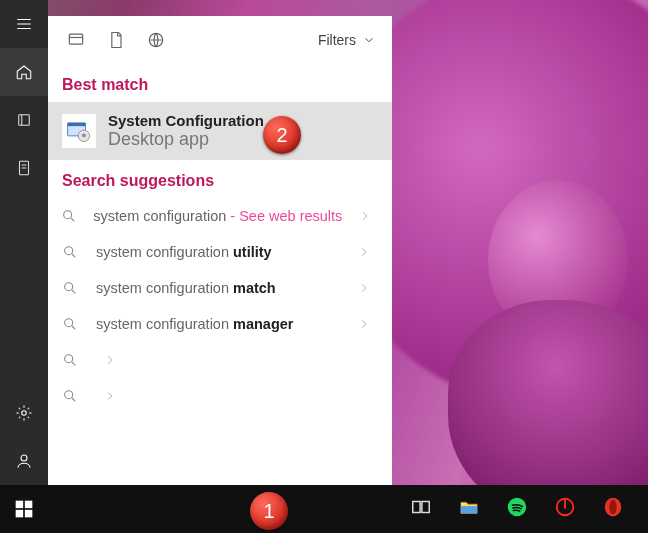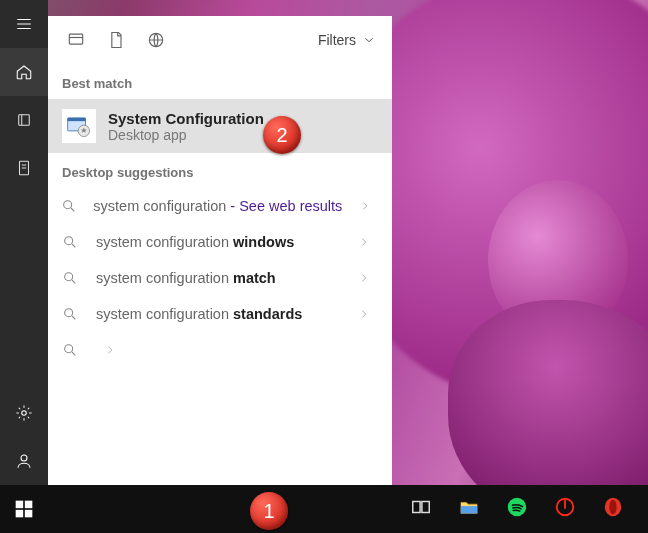--- a/index.html
+++ b/index.html
@@ -35,42 +35,42 @@
 .tab-row {
   height:48px; display:flex; align-items:center; padding:0 8px;
   background:#fff;
 }
 .tab-icon { width:40px; height:40px; display:flex; align-items:center; justify-content:center; }
 .tab-icon svg{ width:20px; height:20px; stroke:#666; fill:none; stroke-width:1.4; }
 .tab-spacer { flex:1; }
 .filters { display:flex; align-items:center; gap:6px; padding:0 8px; color:#444; font-size:14px; cursor:default;justify-content:center;}
 .filters svg{width:14px;height:14px;stroke:#444;fill:none;stroke-width:1.6;}
 
-.section-label { font-size:13px; font-weight:600; color:#737373; padding:12px 14px 8px; }
+.section-label { font-size:16px; font-weight:600; color:#be185d; padding:12px 14px 8px; }
 
 .best-match {
   background:#e1e1e1; padding:10px 14px; display:flex; align-items:center; gap:12px; position:relative;
 }
 .app-icon {
   width:34px; height:34px; background:#fff; display:flex; align-items:center; justify-content:center;
 }
 .app-icon svg{width:26px;height:26px;}
 .best-text { display:flex; flex-direction:column; }
 .best-title { font-size:15px; font-weight:600; color:#222;}
-.best-sub { font-size:14px; color:#777;}
+.best-sub { font-size:18px; color:#777;}
 
 .sugg-list { }
 .sugg-row {
   height:36px; padding:0 14px 0 6px; display:flex; align-items:center; gap:10px; position:relative;
 }
 .sugg-row .si { width:32px; height:32px; display:flex; align-items:center; justify-content:center;}
 .sugg-row .si svg{width:16px;height:16px;stroke:#888;fill:none;stroke-width:1.6;}
 .sugg-text { font-size:14.5px; color:#666; white-space:nowrap; flex:1; }
 .sugg-text b { color:#222; font-weight:600; }
-.sugg-text .muted { color:#4c1d95;}
+.sugg-text .muted { color:#ec4899;}
 .expand { width:28px; height:28px; display:flex; align-items:center; justify-content:center;}
 .expand svg{width:14px;height:14px;stroke:#aaa;fill:none;stroke-width:1.6;}
 .search-input-row{
   position:absolute; left:48px; top:485px; height:48px; width:344px;
   background:#fff; border-top:1px solid #ddd;
   display:flex; align-items:center; gap:10px; padding:0 6px;
 }
 .search-input-row .si{ width:36px; height:36px; display:flex; align-items:center; justify-content:center;}
 .search-input-row .si svg{width:18px;height:18px;stroke:#333;fill:none;stroke-width:1.6;}
 .cursor { display:inline-block; width:1px; height:18px; background:#222; vertical-align:middle; margin-left:1px;}
@@ -178,21 +178,21 @@
           <circle cx="22" cy="22" r="7" fill="#e8e8e8" stroke="#888"></circle>
           <path d="M22 18l1.2 2.2 2.4.2-1.9 1.6.6 2.4L22 23l-2.3 1.4.6-2.4-1.9-1.6 2.4-.2z" fill="#888"></path>
         </svg>
       </div>
       <div class="best-text">
         <div class="best-title">System Configuration</div>
         <div class="best-sub">Desktop app</div>
       </div>
     </div>
 
-    <div class="section-label">Desktop suggestions</div>
+    <div class="section-label">Search suggestions</div>
 
     <div class="sugg-list" id="sugg-list">
         <div class="sugg-row">
           <div class="si">
             <svg viewBox="0 0 24 24">
               <circle cx="10" cy="10" r="6"></circle>
               <path d="M15 15l5 5"></path>
             </svg>
           </div>
           <div class="sugg-text">system configuration<span class="muted"> - See web results</span></div>
@@ -202,21 +202,21 @@
             </svg>
           </div>
         </div>
         <div class="sugg-row">
           <div class="si">
             <svg viewBox="0 0 24 24">
               <circle cx="10" cy="10" r="6"></circle>
               <path d="M15 15l5 5"></path>
             </svg>
           </div>
-          <div class="sugg-text">system configuration <b>windows</b></div>
+          <div class="sugg-text">system configuration <b>utility</b></div>
           <div class="expand">
             <svg viewBox="0 0 24 24">
               <path d="M9 6l6 6-6 6"></path>
             </svg>
           </div>
         </div>
         <div class="sugg-row">
           <div class="si">
             <svg viewBox="0 0 24 24">
               <circle cx="10" cy="10" r="6"></circle>
@@ -230,21 +230,34 @@
             </svg>
           </div>
         </div>
         <div class="sugg-row">
           <div class="si">
             <svg viewBox="0 0 24 24">
               <circle cx="10" cy="10" r="6"></circle>
               <path d="M15 15l5 5"></path>
             </svg>
           </div>
-          <div class="sugg-text">system configuration <b>standards</b></div>
+          <div class="sugg-text">system configuration <b>manager</b></div>
+          <div class="expand">
+            <svg viewBox="0 0 24 24">
+              <path d="M9 6l6 6-6 6"></path>
+            </svg>
+          </div>
+        </div>
+        <div class="sugg-row">
+          <div class="si">
+            <svg viewBox="0 0 24 24">
+              <circle cx="10" cy="10" r="6"></circle>
+              <path d="M15 15l5 5"></path>
+            </svg>
+          </div>
           <div class="expand">
             <svg viewBox="0 0 24 24">
               <path d="M9 6l6 6-6 6"></path>
             </svg>
           </div>
         </div>
         <div class="sugg-row">
           <div class="si">
             <svg viewBox="0 0 24 24">
               <circle cx="10" cy="10" r="6"></circle>

